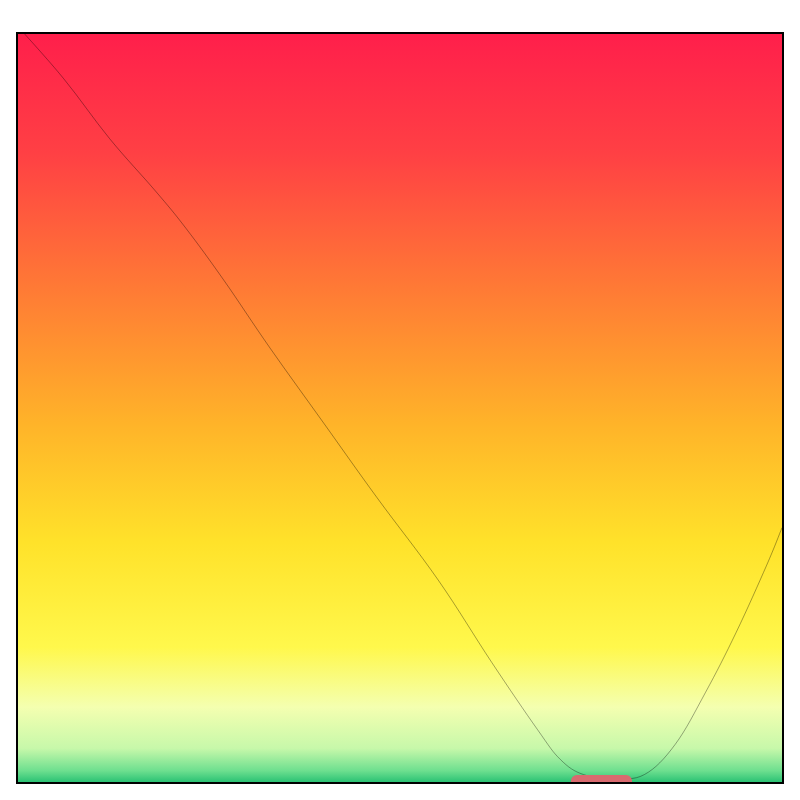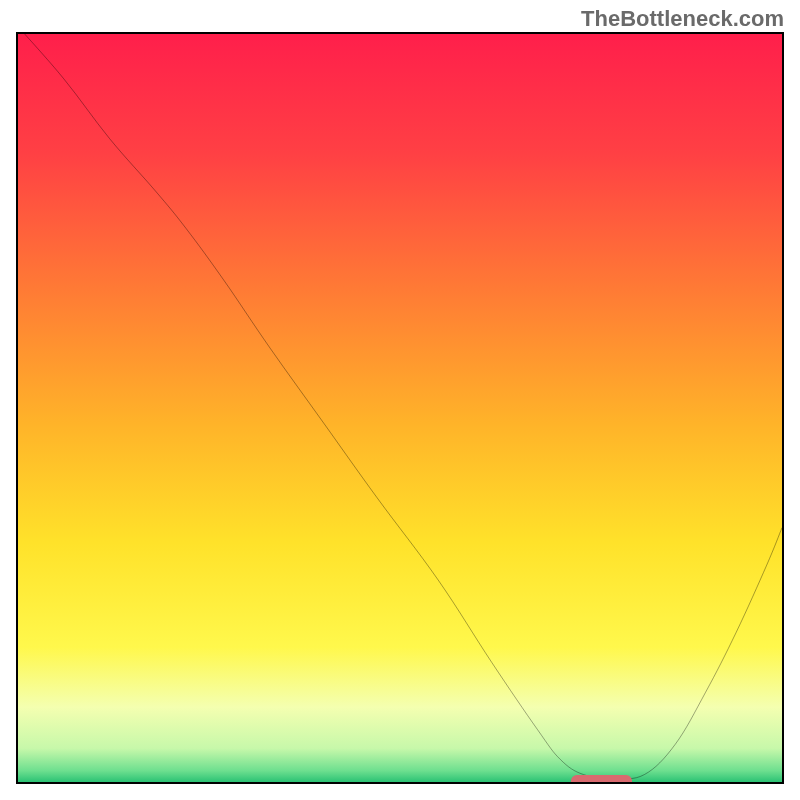--- a/index.html
+++ b/index.html
@@ -45,21 +45,20 @@
   height: 12px;
   border-radius: 6px;
   background: #d96a6f;
 }
 </style>
 </head>
 <body>
 
 <div class="chart-container">
 
-  <div class="watermark">TheBottleneck.com</div>
 
   <div class="plot-area">
 
     <svg class="gradient-bg" viewBox="0 0 100 100" preserveAspectRatio="none">
       <defs>
         <linearGradient id="bgGrad" x1="0" y1="0" x2="0" y2="1">
             <stop offset="0%" stop-color="#ff1f4b"></stop>
             <stop offset="16%" stop-color="#ff4044"></stop>
             <stop offset="34%" stop-color="#ff7a35"></stop>
             <stop offset="52%" stop-color="#ffb329"></stop>

